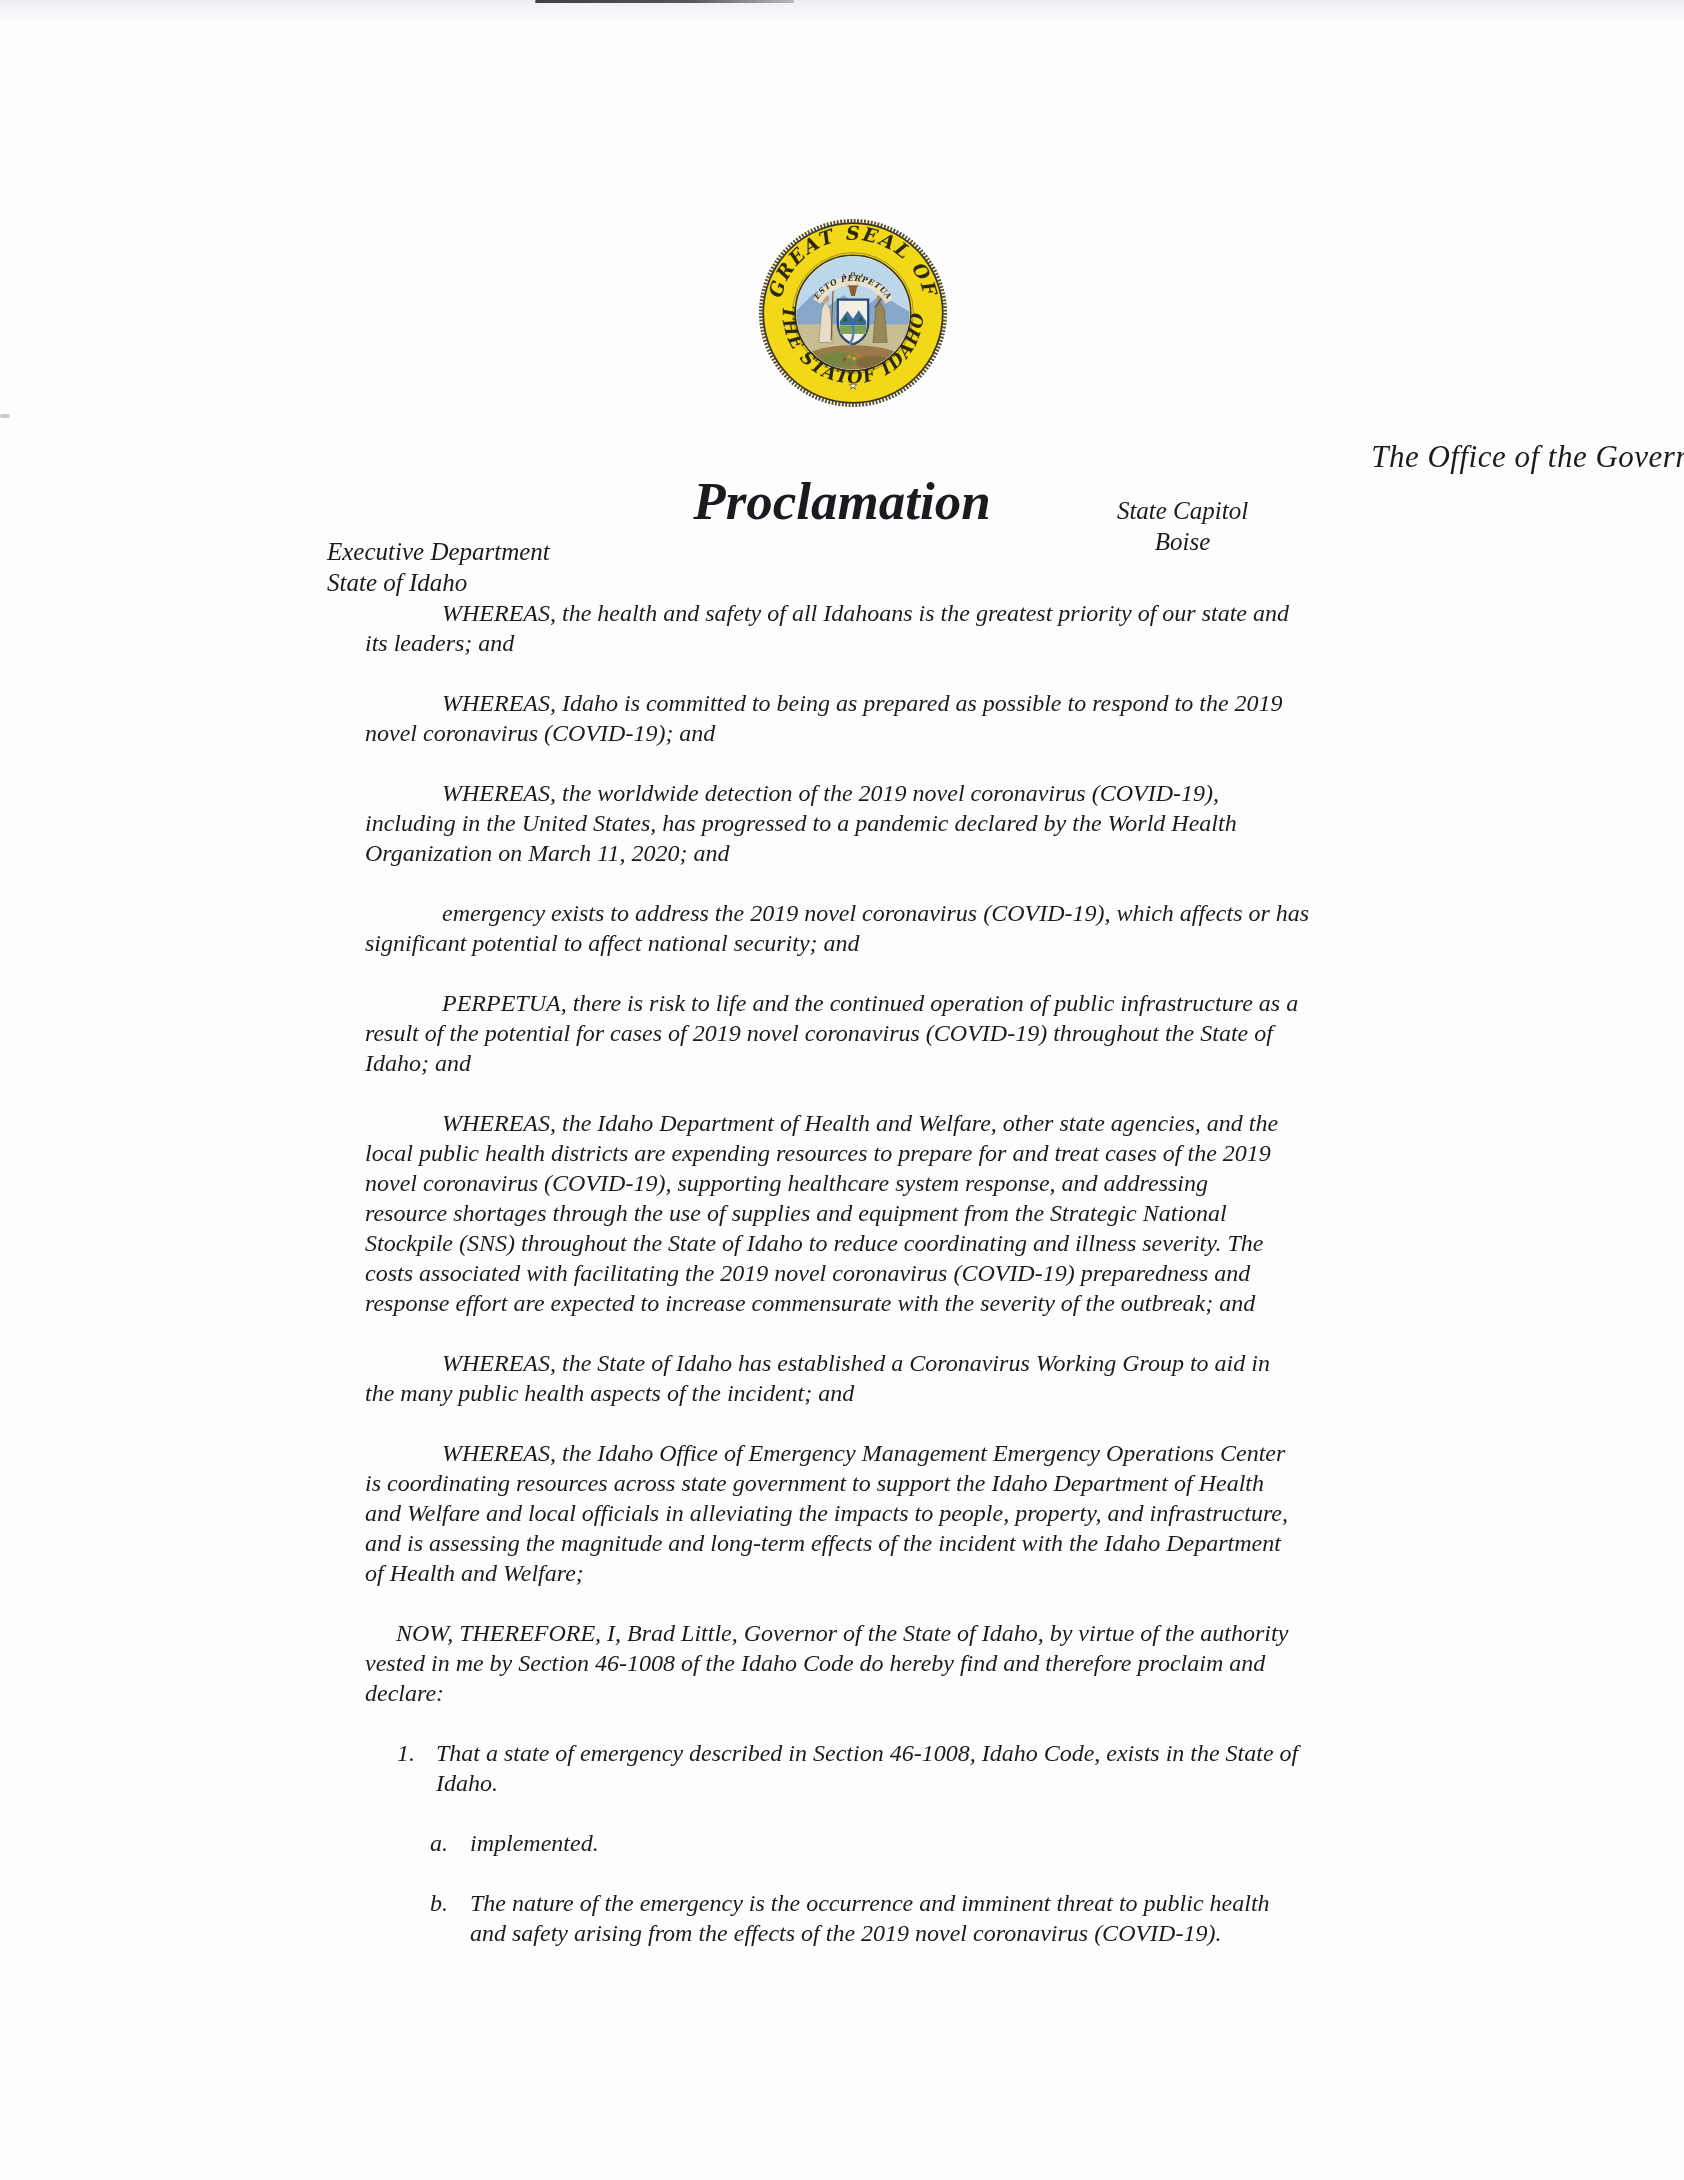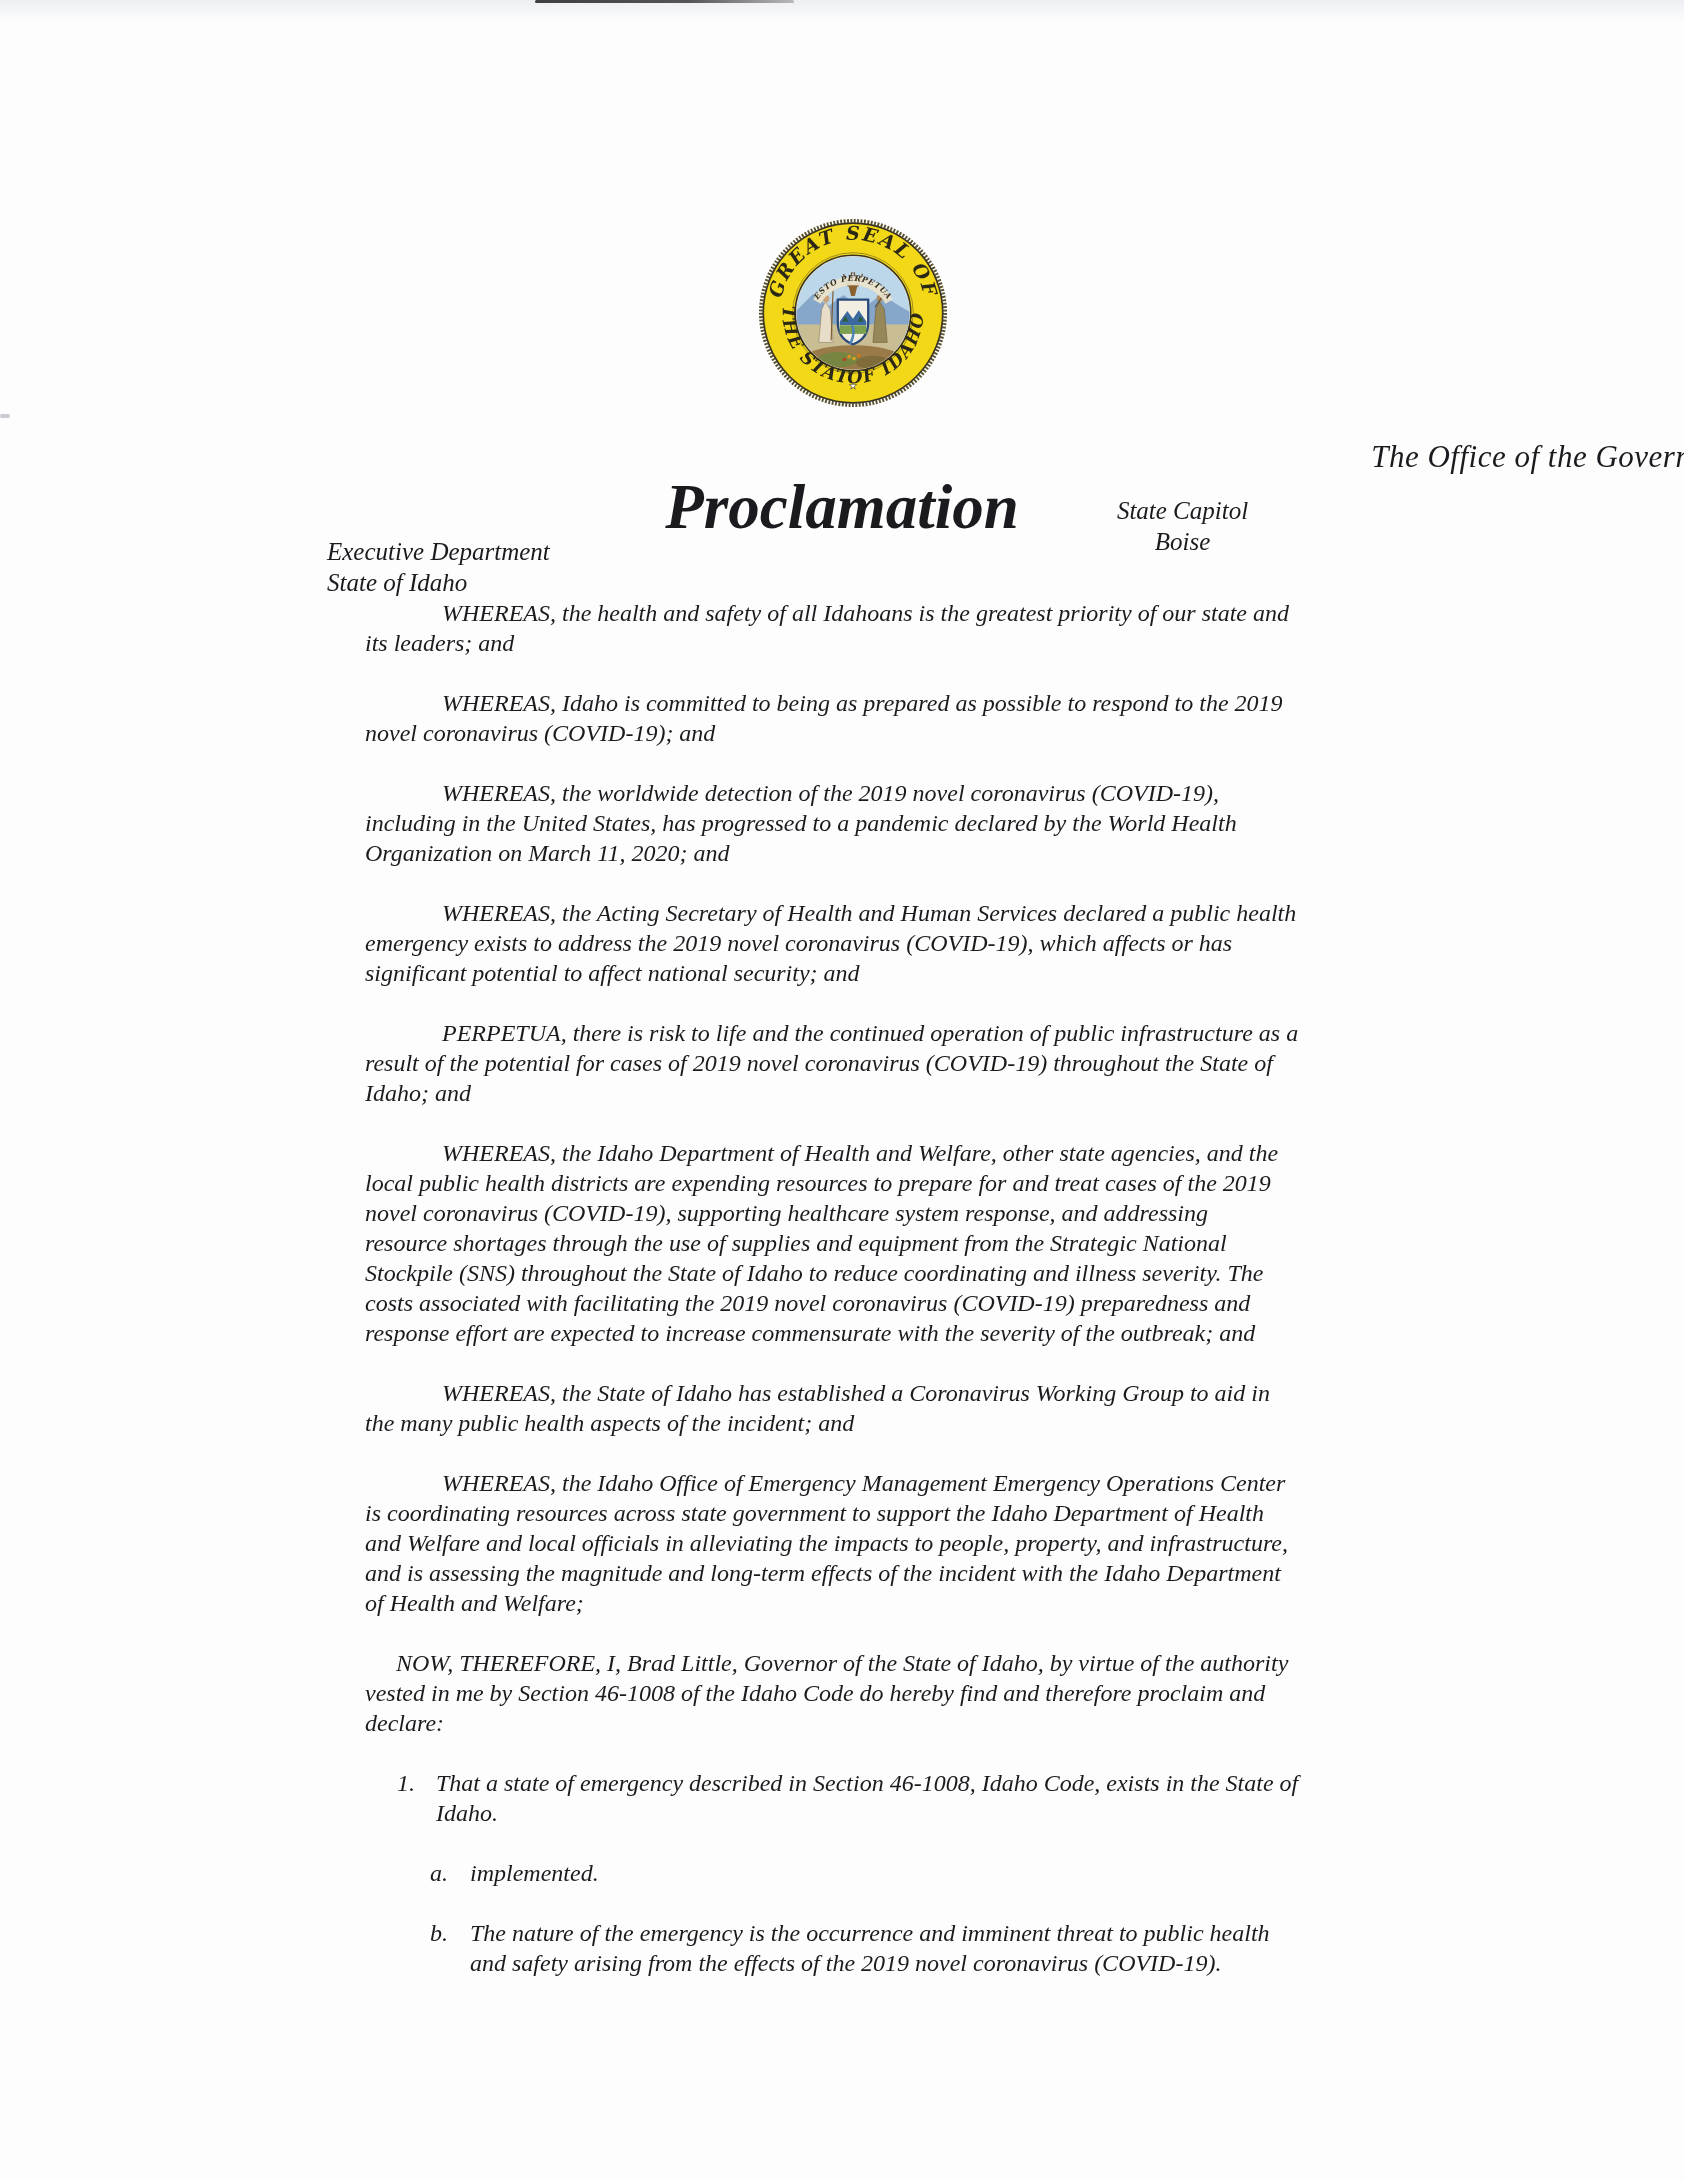--- a/index.html
+++ b/index.html
@@ -33,21 +33,21 @@
   .hdr-left{
     position:absolute;left:327px;top:491px;width:287px;
     text-align:left;font-size:25px;line-height:31px;margin-top:45px;
   }
   .hdr-right{
     position:absolute;left:1047px;top:495px;width:271px;
     text-align:center;font-size:25px;line-height:31px;
   }
   .proclamation{
     position:absolute;left:0;top:471px;width:100%;
-    text-align:center;font-size:63px;font-weight:700;letter-spacing:0;
+    text-align:center;font-size:53px;font-weight:700;letter-spacing:0;
   }
   .body-text{
     position:absolute;left:365px;top:598px;width:976px;
     font-size:24px;line-height:30px;
   }
   .para{margin:0 0 30px 0;}
   .para .line{white-space:nowrap;}
   .para.body .line:first-child{padding-left:77px;}
   .para.now  .line:first-child{padding-left:31px;}
   .para.num{position:relative;padding-left:71px;}
@@ -154,21 +154,20 @@
       <div class="para body">
         <div class="line">WHEREAS, Idaho is committed to being as prepared as possible to respond to the 2019</div>
         <div class="line">novel coronavirus (COVID-19); and</div>
       </div>
       <div class="para body">
         <div class="line">WHEREAS, the worldwide detection of the 2019 novel coronavirus (COVID-19),</div>
         <div class="line">including in the United States, has progressed to a pandemic declared by the World Health</div>
         <div class="line">Organization on March 11, 2020; and</div>
       </div>
       <div class="para body">
-        <div class="line">WHEREAS, the Acting Secretary of Health and Human Services declared a public health</div>
         <div class="line">emergency exists to address the 2019 novel coronavirus (COVID-19), which affects or has</div>
         <div class="line">significant potential to affect national security; and</div>
       </div>
       <div class="para body">
         <div class="line">PERPETUA, there is risk to life and the continued operation of public infrastructure as a</div>
         <div class="line">result of the potential for cases of 2019 novel coronavirus (COVID-19) throughout the State of</div>
         <div class="line">Idaho; and</div>
       </div>
       <div class="para body">
         <div class="line">WHEREAS, the Idaho Department of Health and Welfare, other state agencies, and the</div>

